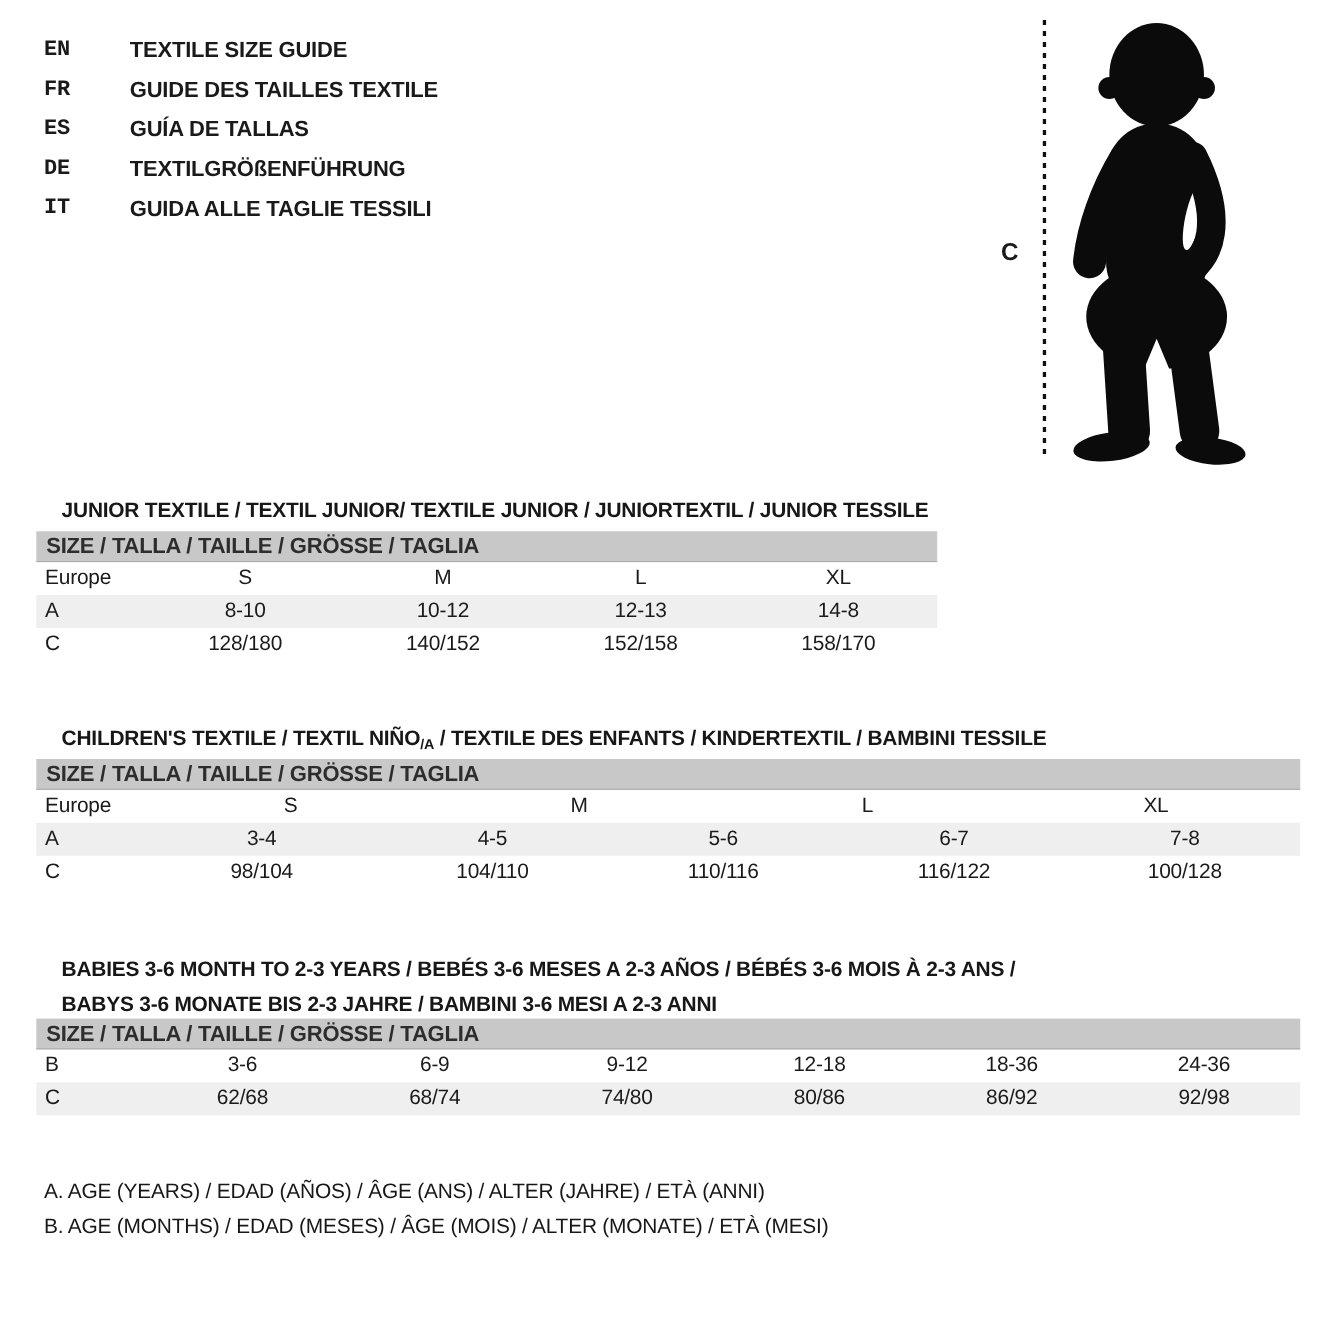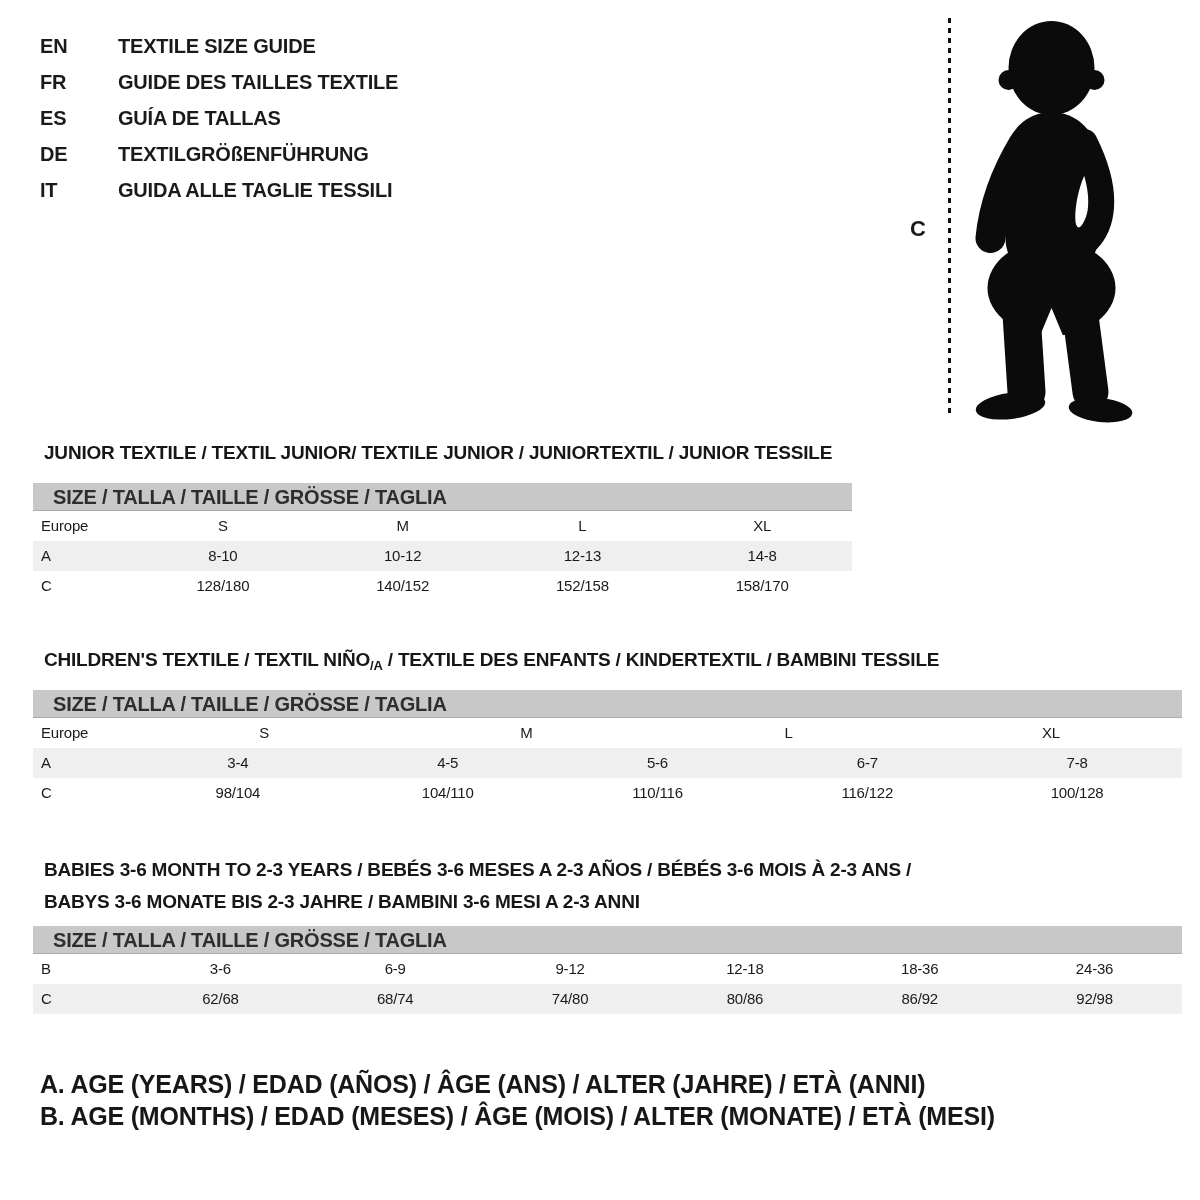--- a/index.html
+++ b/index.html
@@ -7,63 +7,63 @@
     width:1200px; height:1200px; position:relative;
     background:#ffffff; overflow:hidden;
     font-family:"Liberation Sans", sans-serif;
     color:#1a1a1a;
     -webkit-font-smoothing:antialiased;
   }
 
   
   .lang-block { position:absolute; left:40px; top:28px; }
   .lang-row { display:flex; line-height:36px; font-size:20px; font-weight:bold; letter-spacing:-0.2px; }
-  .lang-code { width:78px; flex:0 0 78px; }
+  .lang-code { width:78px; flex:0 0 78px;font-family:Liberation Mono, monospace; }
   .lang-label { white-space:nowrap; }
 
   
   .figure-block { position:absolute; left:905px; top:12px; width:245px; height:415px; }
   .c-label { position:absolute; left:5px; top:204px; font-size:22px; font-weight:600; }
   .dotted-line {
     position:absolute; left:43px; top:6px; width:3px; height:397px;
     background:repeating-linear-gradient(to bottom, #101010 0px, #101010 5px, transparent 5px, transparent 10px);
   }
   .baby-svg { position:absolute; left:57px; top:4px; }
 
   
   .section-title {
-    position:absolute; left:40px; margin:4px; font-size:19px; font-weight:bold;
+    position:absolute; left:40px; margin:16px; font-size:19px; font-weight:bold;
     letter-spacing:-0.2px; white-space:nowrap; color:#171717;
   }
   .section-title .sub { font-size:13px; vertical-align:-4px; font-weight:bold; }
   .title-line { line-height:32px; }
 
   
   .size-table { position:absolute; }
   .size-bar {
     height:28px; line-height:28px; background:#c8c8c8; border-bottom:1px solid #ababab;
-    font-size:20px; font-weight:bold; color:#2d2d2d; padding-left:20px; box-sizing:border-box;
+    font-size:20px; font-weight:bold; color:#2d2d2d; padding-left:9px; box-sizing:border-box;
     letter-spacing:-0.2px;
   }
-  .t-row { display:flex; height:30px; line-height:30px; font-size:15px; letter-spacing:-0.2px; }
+  .t-row { display:flex; height:30px; line-height:30px; font-size:19px; letter-spacing:-0.2px; }
   .t-row.shaded { background:#efefef; }
   .t-label { flex:0 0 100px; padding-left:8px; box-sizing:border-box; }
   .t-cell { flex:1; text-align:center; }
 
   #junior-table   { left:33px; top:483px; width:819px; }
   #children-table { left:33px; top:690px; width:1149px; }
   #babies-table   { left:33px; top:926px; width:1149px; }
 
   #junior-title   { top:438px; }
   #children-title { top:645px; }
   #babies-title   { top:850px; }
 
   
   .legend { position:absolute; left:40px; top:1068px; }
-  .legend-line { line-height:32px; font-size:25px; font-weight:bold; letter-spacing:-0.2px; white-space:nowrap; color:#171717; }
+  .legend-line { line-height:32px; font-size:19px; font-weight:normal; letter-spacing:-0.2px; white-space:nowrap; color:#171717; }
 </style>
 </head>
 <body>
 
 <div class="lang-block">
   <div class="lang-row">
     <span class="lang-code">EN</span>
     <span class="lang-label">TEXTILE SIZE GUIDE</span>
   </div>
   <div class="lang-row">

